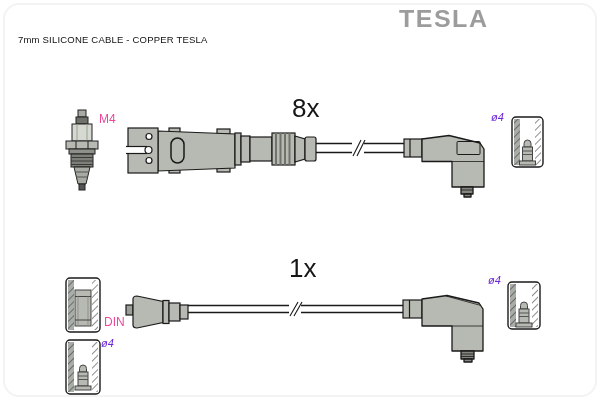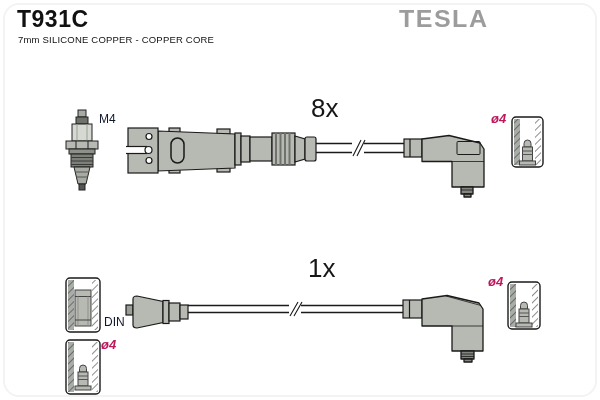--- a/index.html
+++ b/index.html
@@ -4,33 +4,32 @@
 <style>
   html,body{margin:0;padding:0;background:#fff;}
   .stage{position:relative;width:600px;height:400px;background:#fff;overflow:hidden;
          font-family:"Liberation Sans",sans-serif;color:#111;}
   .frame{position:absolute;inset:3px;border:2px solid #f3f3f3;border-radius:16px;pointer-events:none;}
   .lbl{position:absolute;white-space:nowrap;line-height:1;}
   .product-code{left:17px;top:8px;font-size:23px;font-weight:bold;letter-spacing:.5px;}
   .subtitle{left:18px;top:35px;font-size:9.5px;letter-spacing:.2px;}
   .brand{left:399px;top:7px;font-size:25px;font-weight:bold;color:#9c9c9c;
          letter-spacing:1.5px;transform:scaleY(.95);transform-origin:left top;}
-  .qty{font-size:26px;color:#161616;margin-left:19px;}
-  .small-lbl{font-size:12px;color:#0f172a;}
-  .phi-lbl{font-size:13px;font-weight:bold;font-style:italic;color:#be185d;}
+  .qty{font-size:26px;color:#161616;}
+  .small-lbl{font-size:12px;color:#ec4899;}
+  .phi-lbl{font-size:11px;font-weight:normal;font-style:italic;color:#6d28d9;}
   svg{position:absolute;left:0;top:0;}
 </style>
 </head>
 <body>
 
 <div class="stage">
   <div class="frame"></div>
 
-  <div class="lbl product-code">T931C</div>
-  <div class="lbl subtitle">7mm SILICONE COPPER - COPPER CORE</div>
+  <div class="lbl subtitle">7mm SILICONE CABLE - COPPER TESLA</div>
   <div class="lbl brand">TESLA</div>
 
   <div class="lbl small-lbl" style="left:99px;top:113px;">M4</div>
   <div class="lbl qty" style="left:292px;top:95px;">8x</div>
   <div class="lbl phi-lbl" style="left:491px;top:112px;">ø4</div>
   <div class="lbl small-lbl" style="left:104px;top:276px;margin-top:40px;">DIN</div>
   <div class="lbl phi-lbl" style="left:101px;top:338px;">ø4</div>
   <div class="lbl qty" style="left:289px;top:255px;text-align:center;">1x</div>
   <div class="lbl phi-lbl" style="left:488px;top:275px;">ø4</div>
 

